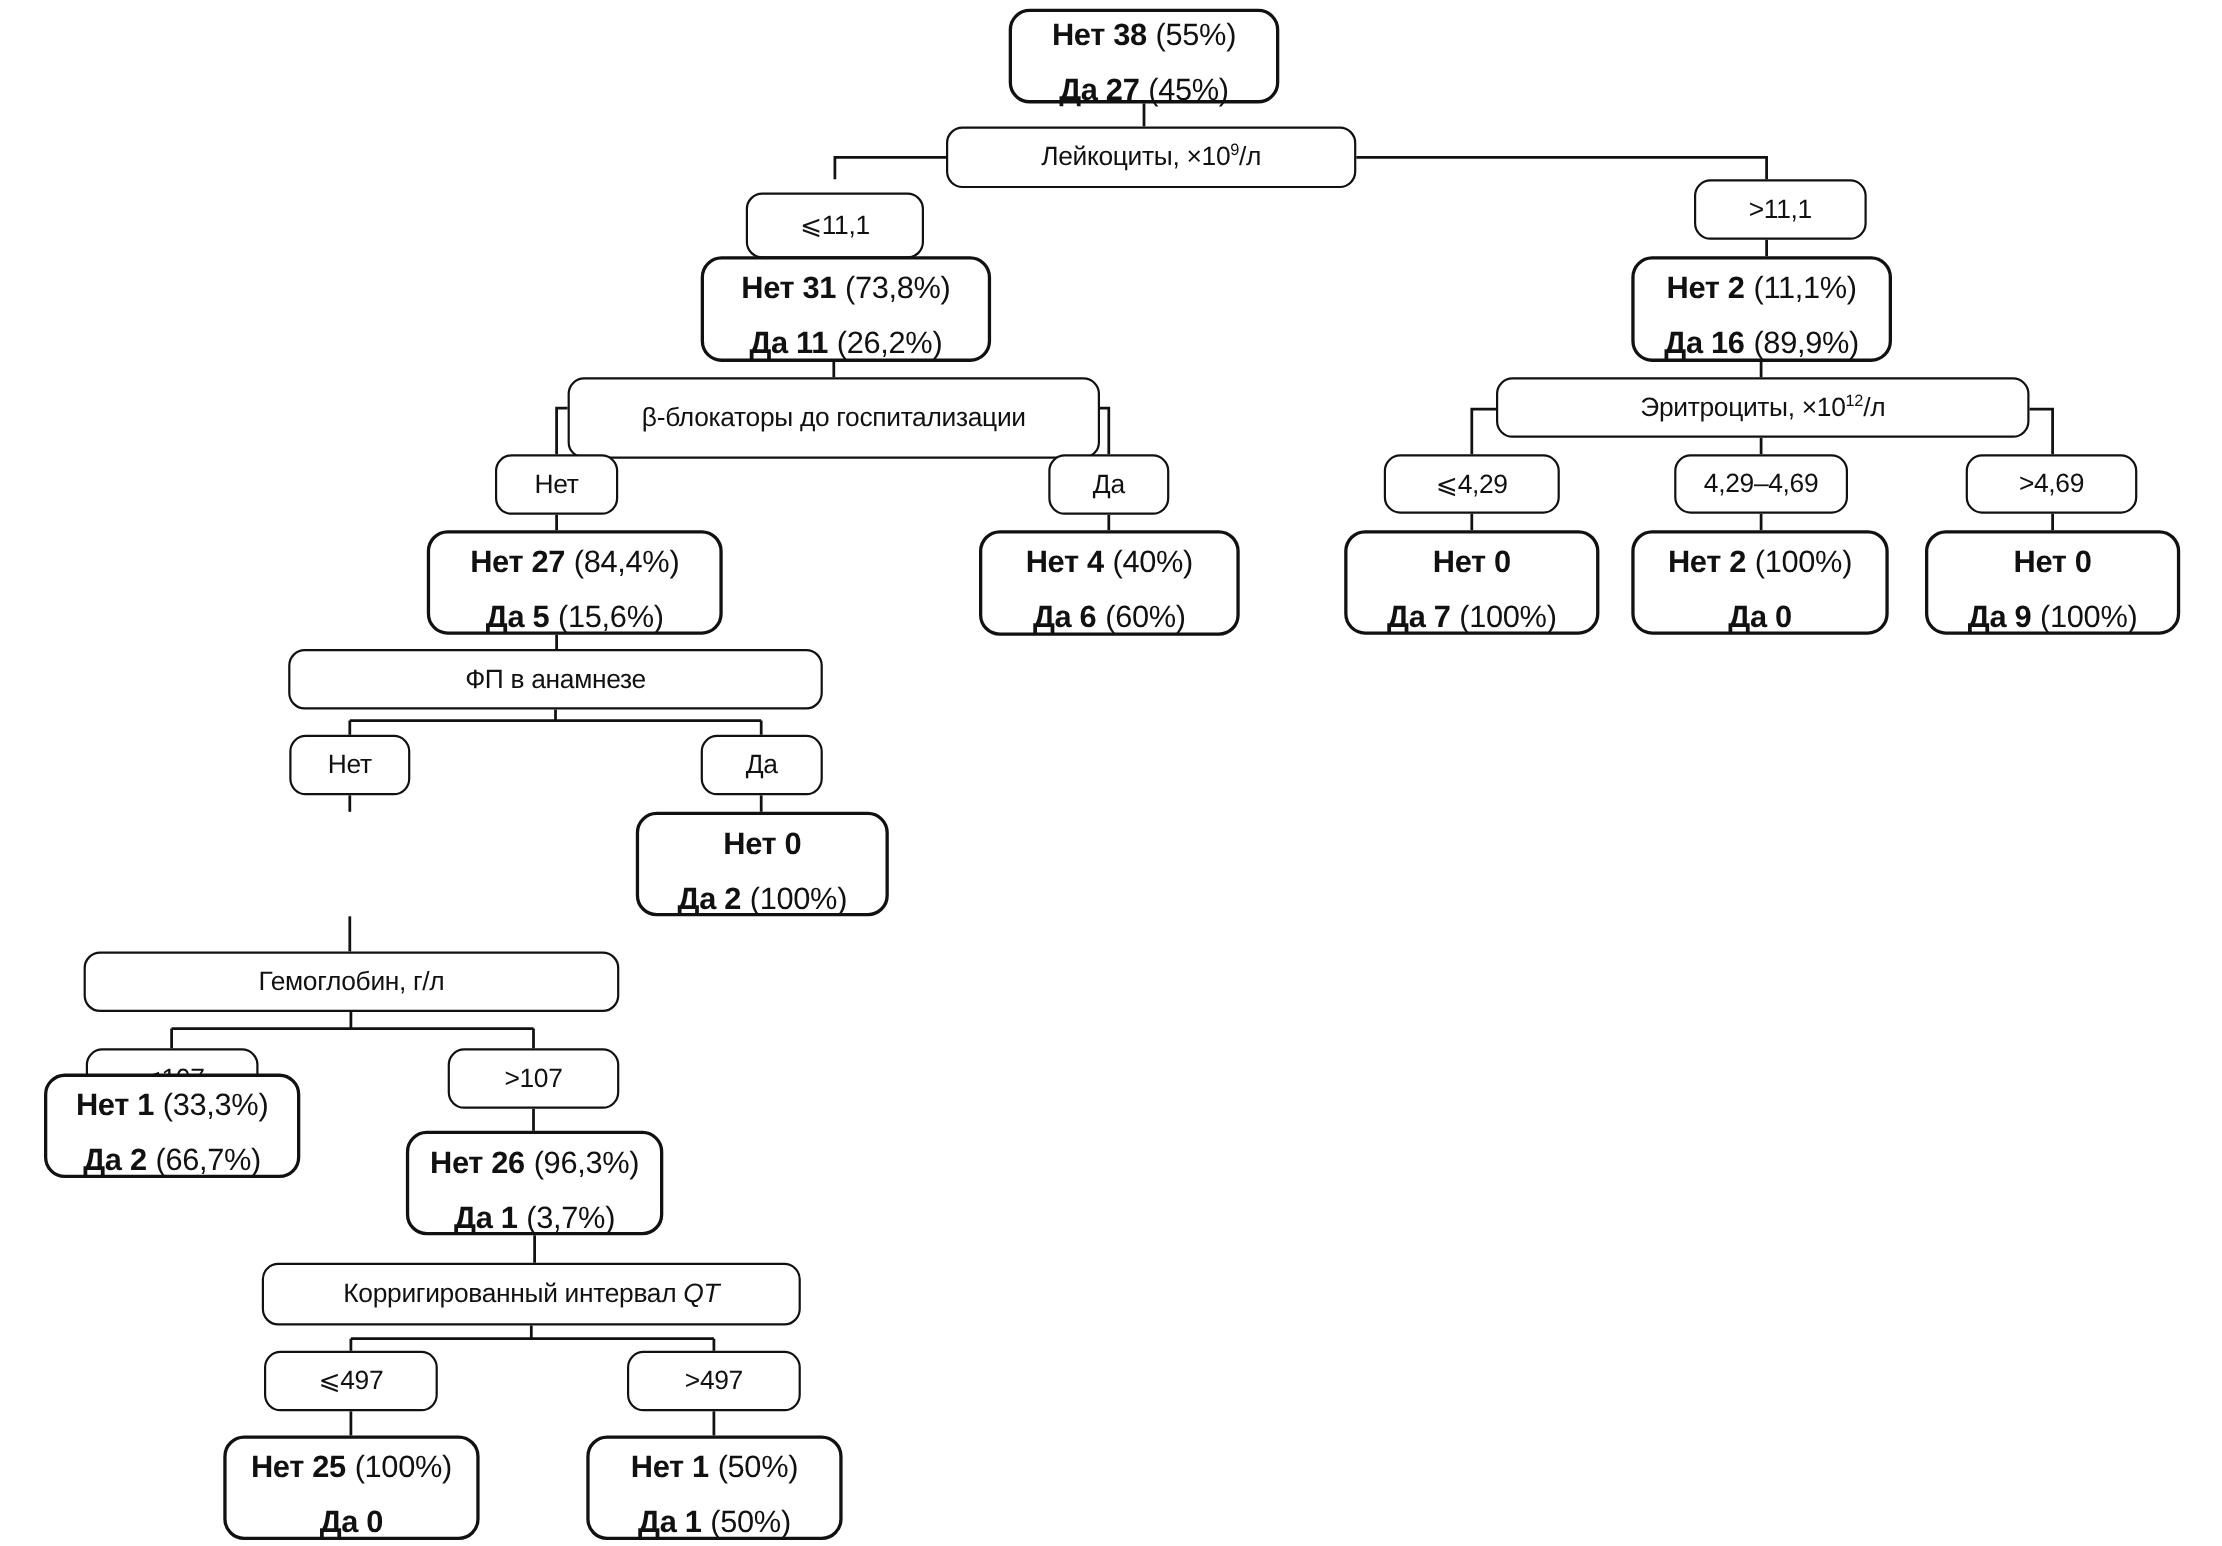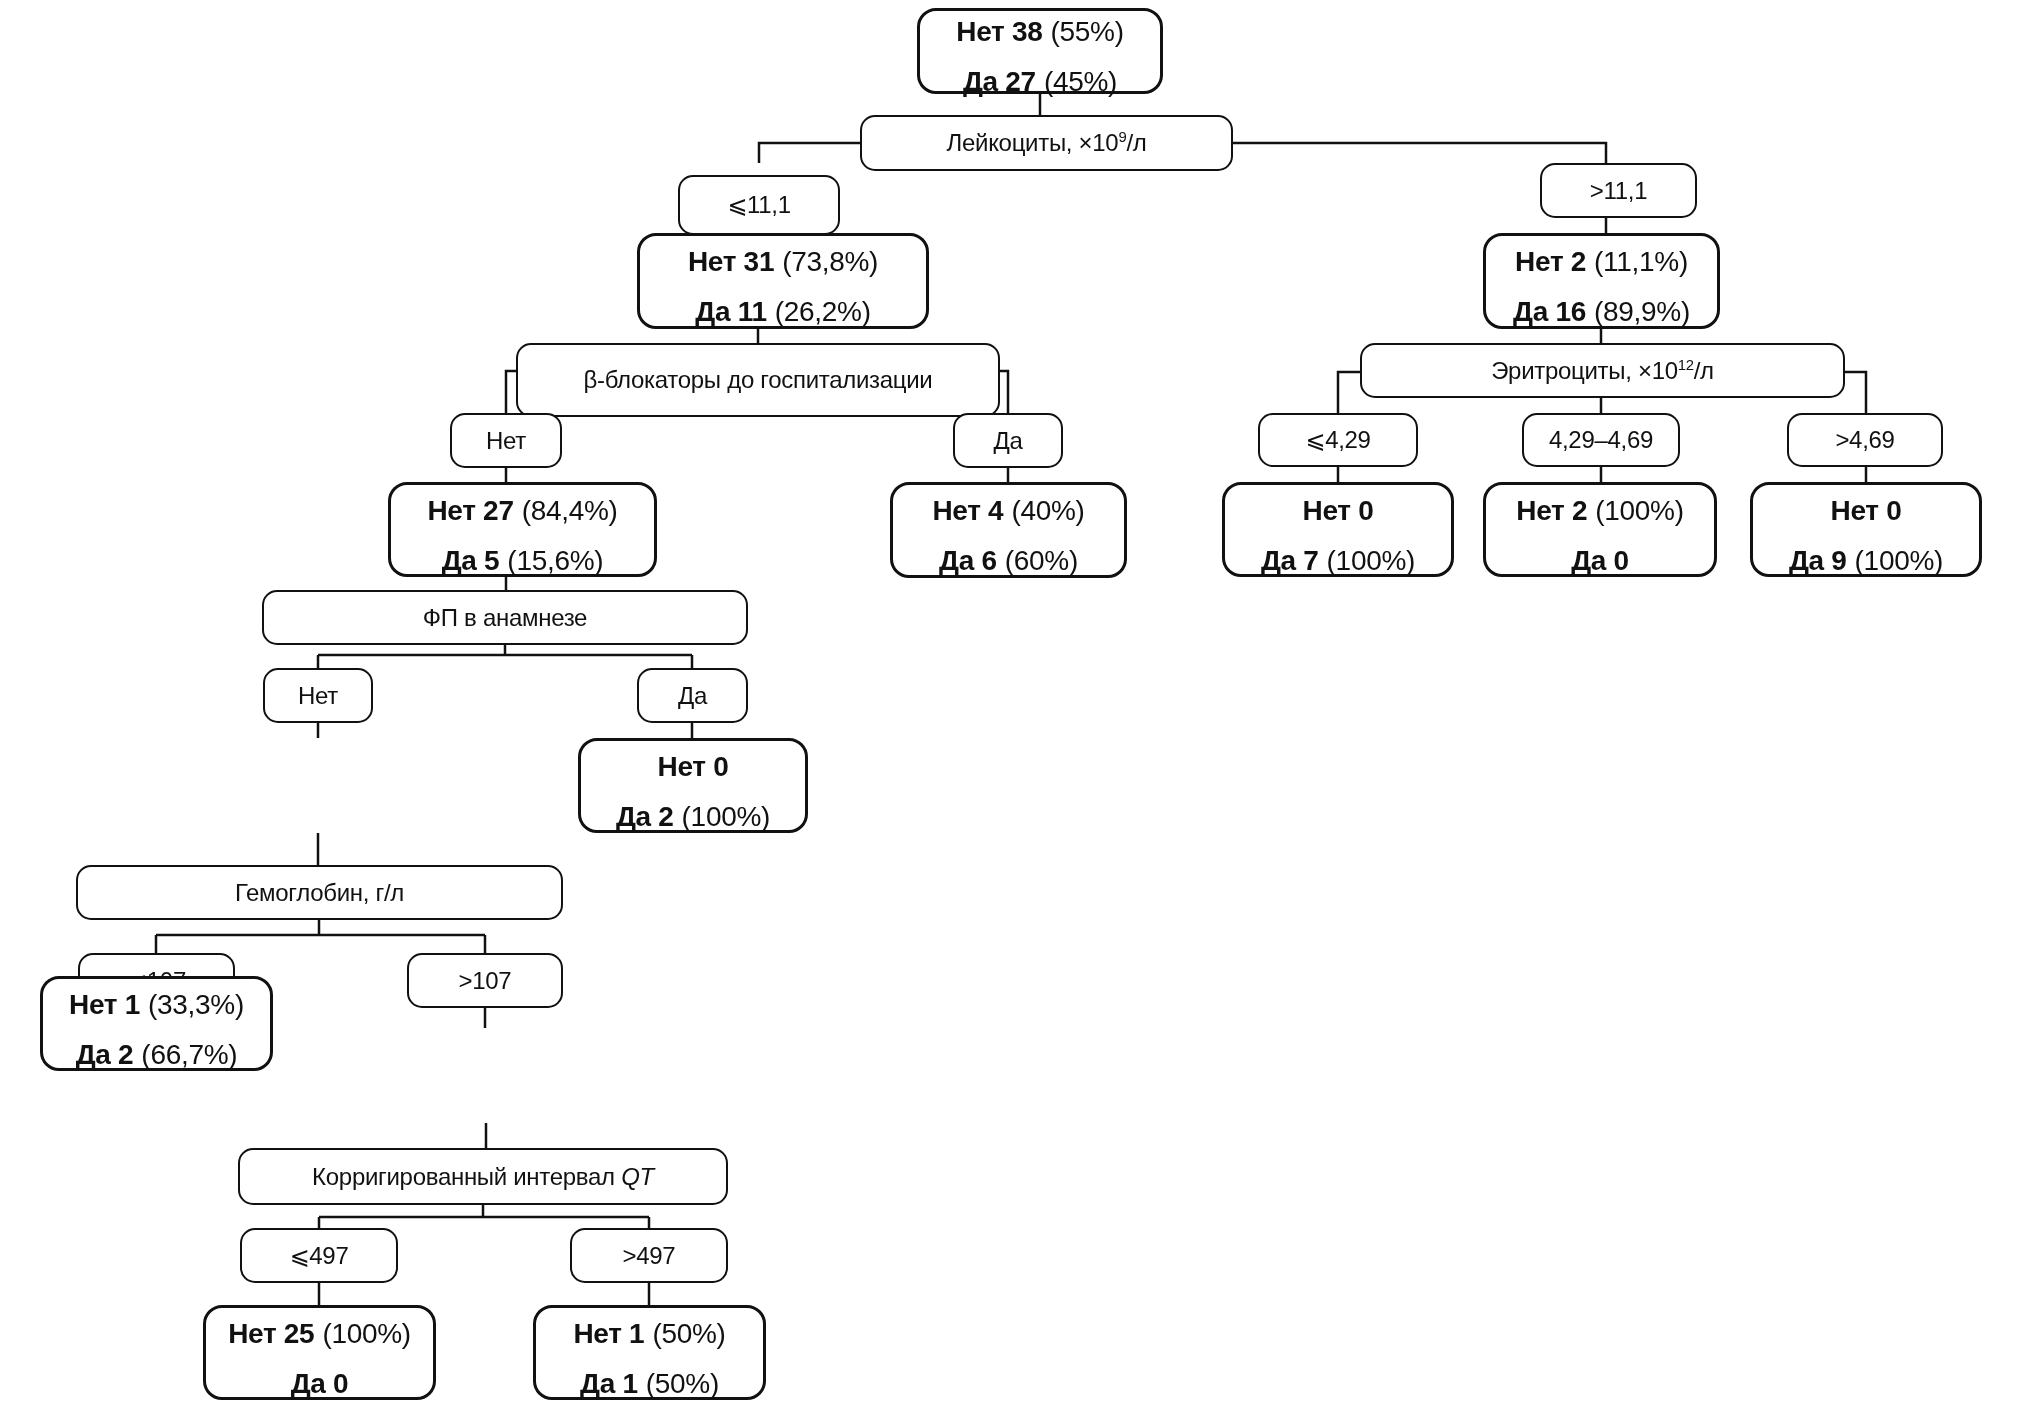--- a/index.html
+++ b/index.html
@@ -87,21 +87,21 @@
 
   <div class="box" style="left:860px;top:115px;width:373px;height:56px">
     <span class="dec-label"><span>Лейкоциты, ×10</span><sup>9</sup><span>/л</span></span>
   </div>
   <div class="box" style="left:678px;top:175px;width:162px;height:60px">
     <span class="val-label">⩽11,1</span>
   </div>
   <div class="box" style="left:1540px;top:163px;width:157px;height:55px">
     <span class="val-label">&gt;11,1</span>
   </div>
-  <div class="box stat" style="left:637px;top:233px;width:292px;height:96px">
+  <div class="box stat" style="left:637px;top:233px;width:264px;height:96px">
     <div class="ln"><b>Нет 31</b><span class="pct">(73,8%)</span></div>
     <div class="ln"><b>Да 11</b><span class="pct">(26,2%)</span></div>
   </div>
   <div class="box stat" style="left:1483px;top:233px;width:237px;height:96px">
     <div class="ln"><b>Нет 2</b><span class="pct">(11,1%)</span></div>
     <div class="ln"><b>Да 16</b><span class="pct">(89,9%)</span></div>
   </div>
 
   <div class="box" style="left:516px;top:343px;width:484px;height:74px">
     <span class="dec-label">β-блокаторы до госпитализации</span>
@@ -166,20 +166,24 @@
   <div class="box" style="left:78px;top:953px;width:157px;height:55px">
     <span class="val-label">⩽107</span>
   </div>
   <div class="box" style="left:407px;top:953px;width:156px;height:55px">
     <span class="val-label">&gt;107</span>
   </div>
   <div class="box stat" style="left:40px;top:976px;width:233px;height:95px">
     <div class="ln"><b>Нет 1</b><span class="pct">(33,3%)</span></div>
     <div class="ln"><b>Да 2</b><span class="pct">(66,7%)</span></div>
   </div>
+  <div class="box stat" style="left:369px;top:1028px;width:234px;height:95px">
+    <div class="ln"><b>Нет 26</b><span class="pct">(96,3%)</span></div>
+    <div class="ln"><b>Да 1</b><span class="pct">(3,7%)</span></div>
+  </div>
 
   <div class="box" style="left:238px;top:1148px;width:490px;height:57px">
     <span class="dec-label"><span>Корригированный интервал </span><i>QT</i></span>
   </div>
   <div class="box" style="left:240px;top:1228px;width:158px;height:55px">
     <span class="val-label">⩽497</span>
   </div>
   <div class="box" style="left:570px;top:1228px;width:158px;height:55px">
     <span class="val-label">&gt;497</span>
   </div>

